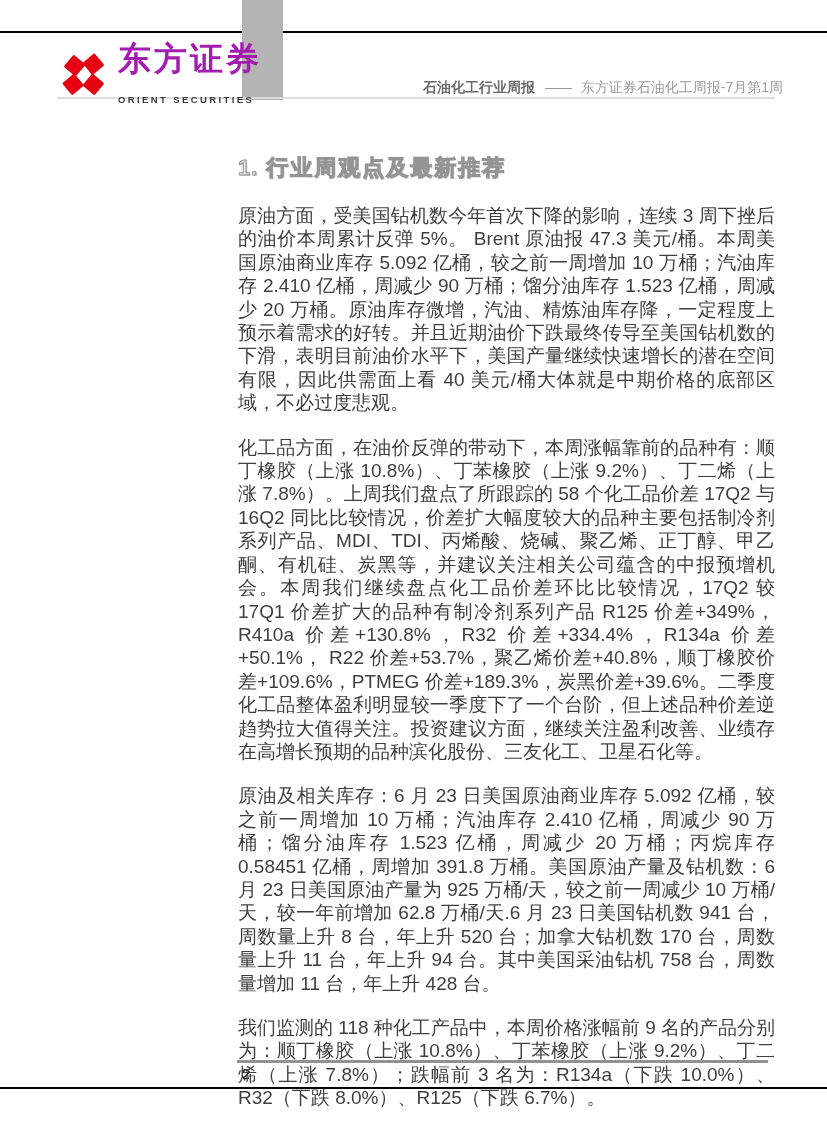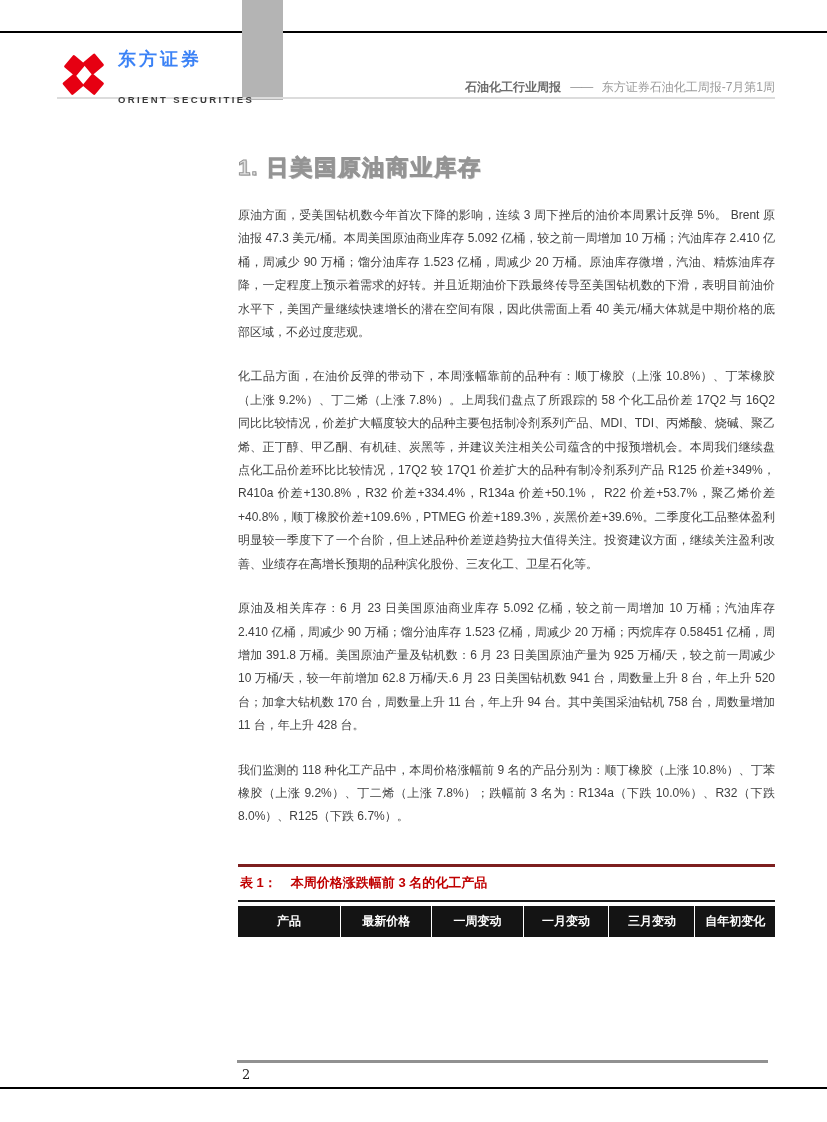--- a/index.html
+++ b/index.html
@@ -25,31 +25,31 @@
     position: absolute; top: 97px; left: 57px; width: 718px; height: 2px;
     background: #dcdcdc;
   }
 
   .logo {
     position: absolute; top: 44px; left: 60px;
     display: flex; align-items: center; gap: 10px;
   }
   .logo-icon { width: 48px; height: 52px; }
   .brand-cn {
-    font-size: 18px; font-weight: bold; color: #3b82f6;
+    font-size: 33px; font-weight: bold; color: #a21caf;
     letter-spacing: 3px; line-height: 30px;
   }
   .brand-en {
     font-size: 9.5px; font-weight: bold; color: #3a3a3a;
     letter-spacing: 2.4px; margin-top: 20px;
   }
 
   .header-right {
-    position: absolute; top: 79px; right: 52px;
-    font-size: 12px; white-space: nowrap;
+    position: absolute; top: 79px; right: 44px;
+    font-size: 14px; white-space: nowrap;
   }
   .report-type { font-weight: bold; color: #6b6b6b; }
   .header-dash { color: #9a9a9a; letter-spacing: -1px; margin: 0 6px; }
   .report-title { color: #9a9a9a; }
 
   
   .content {
     position: absolute; top: 140px; left: 238px; width: 537px;
   }
   .section-heading {
@@ -57,21 +57,21 @@
     color: #e2e2e2;
     -webkit-text-stroke: 1px #949494;
     text-shadow: 1px 1px 0 #cfcfcf;
     line-height: 30px;
   }
   .section-heading .sec-num { margin-right: 8px; letter-spacing: 1px; }
   .h-gap-first { margin-top: 13px; }
   .h-gap { margin-top: 53px; }
   .para {
     margin-top: 21px;
-    font-size: 12px; line-height: 23.4px;
+    font-size: 19px; line-height: 23.4px;
     text-align: justify;
     color: #3f3f3f;
   }
 
   
   .table-block { margin-top: 35px; }
   .table-caption {
     border-top: 3px solid #7d1f1f;
     border-bottom: 2px solid #1a1a1a;
     padding: 7px 2px 8px;
@@ -129,21 +129,21 @@
 
 <div class="header-right">
   <span class="report-type">石油化工行业周报</span>
   <span class="header-dash">——</span>
   <span class="report-title">东方证券石油化工周报-7月第1周</span>
 </div>
 
 <div class="content">
 
   <div class="section-heading h-gap-first">
-    <span class="sec-num">1.</span><span>日美国原油商业库存</span>
+    <span class="sec-num">1.</span><span>行业周观点及最新推荐</span>
   </div>
   <p class="para">原油方面，受美国钻机数今年首次下降的影响，连续 3 周下挫后的油价本周累计反弹 5%。 Brent 原油报 47.3 美元/桶。本周美国原油商业库存 5.092 亿桶，较之前一周增加 10 万桶；汽油库存 2.410 亿桶，周减少 90 万桶；馏分油库存 1.523 亿桶，周减少 20 万桶。原油库存微增，汽油、精炼油库存降，一定程度上预示着需求的好转。并且近期油价下跌最终传导至美国钻机数的下滑，表明目前油价水平下，美国产量继续快速增长的潜在空间有限，因此供需面上看 40 美元/桶大体就是中期价格的底部区域，不必过度悲观。</p>
   <p class="para">化工品方面，在油价反弹的带动下，本周涨幅靠前的品种有：顺丁橡胶（上涨 10.8%）、丁苯橡胶（上涨 9.2%）、丁二烯（上涨 7.8%）。上周我们盘点了所跟踪的 58 个化工品价差 17Q2 与 16Q2 同比比较情况，价差扩大幅度较大的品种主要包括制冷剂系列产品、MDI、TDI、丙烯酸、烧碱、聚乙烯、正丁醇、甲乙酮、有机硅、炭黑等，并建议关注相关公司蕴含的中报预增机会。本周我们继续盘点化工品价差环比比较情况，17Q2 较 17Q1 价差扩大的品种有制冷剂系列产品 R125 价差+349%，R410a 价差+130.8%，R32 价差+334.4%，R134a 价差+50.1%， R22 价差+53.7%，聚乙烯价差+40.8%，顺丁橡胶价差+109.6%，PTMEG 价差+189.3%，炭黑价差+39.6%。二季度化工品整体盈利明显较一季度下了一个台阶，但上述品种价差逆趋势拉大值得关注。投资建议方面，继续关注盈利改善、业绩存在高增长预期的品种滨化股份、三友化工、卫星石化等。</p>
 
   <p class="para">原油及相关库存：6 月 23 日美国原油商业库存 5.092 亿桶，较之前一周增加 10 万桶；汽油库存 2.410 亿桶，周减少 90 万桶；馏分油库存 1.523 亿桶，周减少 20 万桶；丙烷库存 0.58451 亿桶，周增加 391.8 万桶。美国原油产量及钻机数：6 月 23 日美国原油产量为 925 万桶/天，较之前一周减少 10 万桶/天，较一年前增加 62.8 万桶/天.6 月 23 日美国钻机数 941 台，周数量上升 8 台，年上升 520 台；加拿大钻机数 170 台，周数量上升 11 台，年上升 94 台。其中美国采油钻机 758 台，周数量增加 11 台，年上升 428 台。</p>
 
   <p class="para">我们监测的 118 种化工产品中，本周价格涨幅前 9 名的产品分别为：顺丁橡胶（上涨 10.8%）、丁苯橡胶（上涨 9.2%）、丁二烯（上涨 7.8%）；跌幅前 3 名为：R134a（下跌 10.0%）、R32（下跌 8.0%）、R125（下跌 6.7%）。</p>
 
   <div class="table-block">
     <div class="table-caption">

